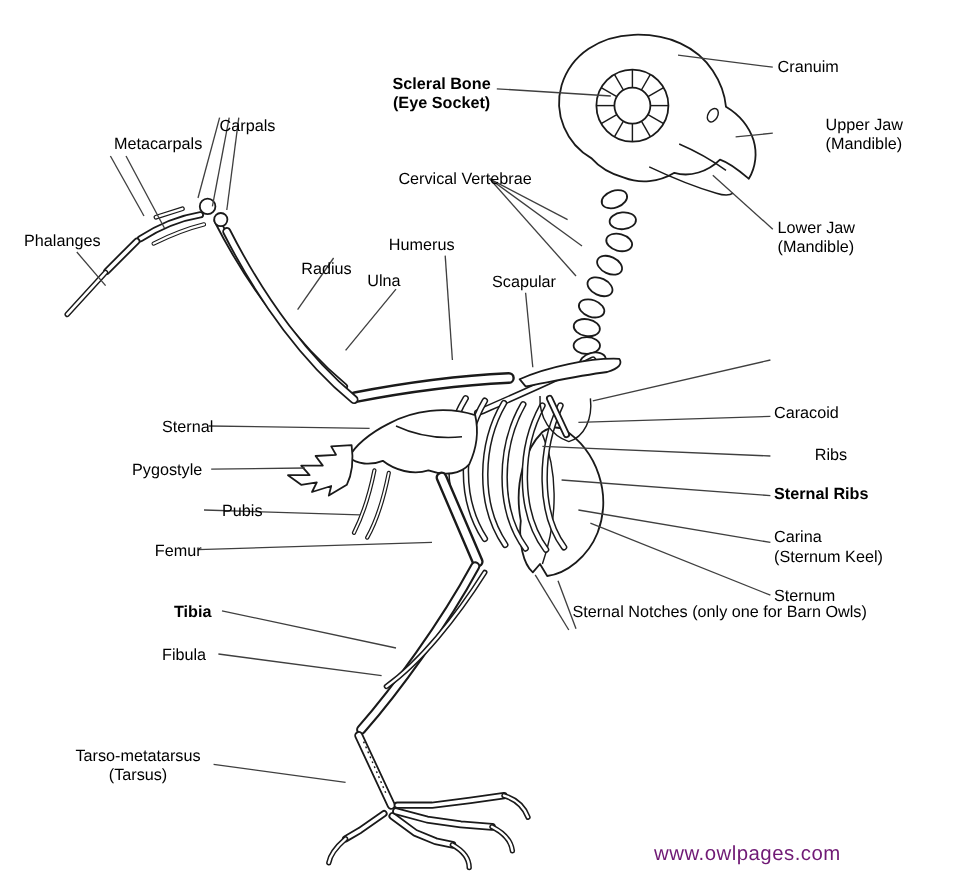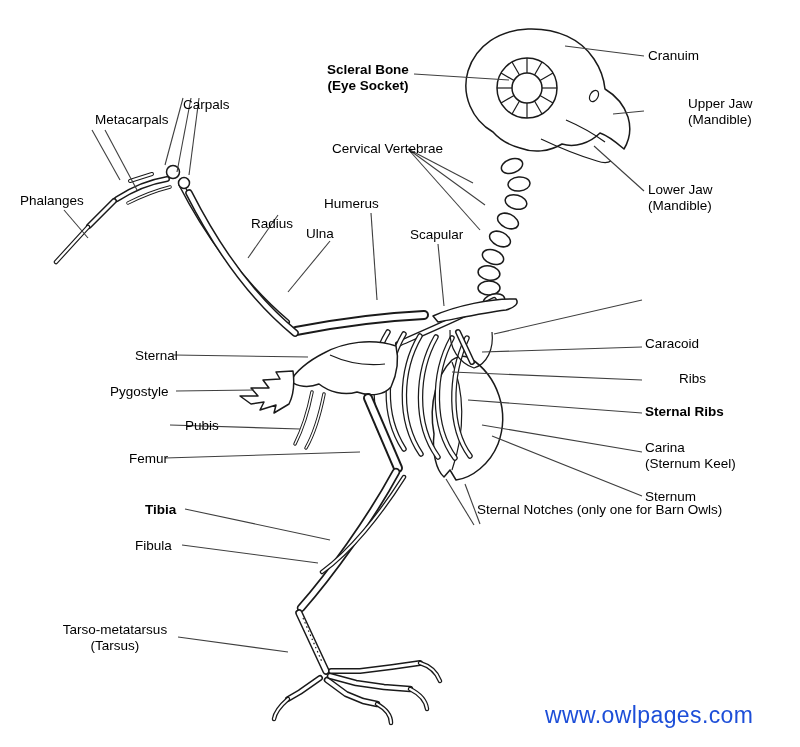--- a/index.html
+++ b/index.html
@@ -9,21 +9,21 @@
   }
   #stage svg { position:absolute; left:0; top:0; }
   .label {
     position:absolute;
     font-size:13.5px; line-height:1.2; color:#000000;
     white-space:pre-line;
   }
   .center { text-align:center; }
   .watermark {
     position:absolute;
-    font-size:23px; color:#1d4ed8; letter-spacing:0.4px;
+    font-size:17px; color:#701a75; letter-spacing:0.4px;
   }
   
   .outline { fill:#ffffff; stroke:#1a1a1a; stroke-width:1.5; stroke-linejoin:round; }
   .thin    { fill:none; stroke:#1a1a1a; stroke-width:1.2; }
   .bk      { fill:none; stroke:#1a1a1a; stroke-linecap:round; stroke-linejoin:round; }
   .wt      { fill:none; stroke:#ffffff; stroke-linecap:round; stroke-linejoin:round; }
   .lead    { stroke:#3f3f3f; stroke-width:1.1; }
 </style>
 </head>
 <body>

